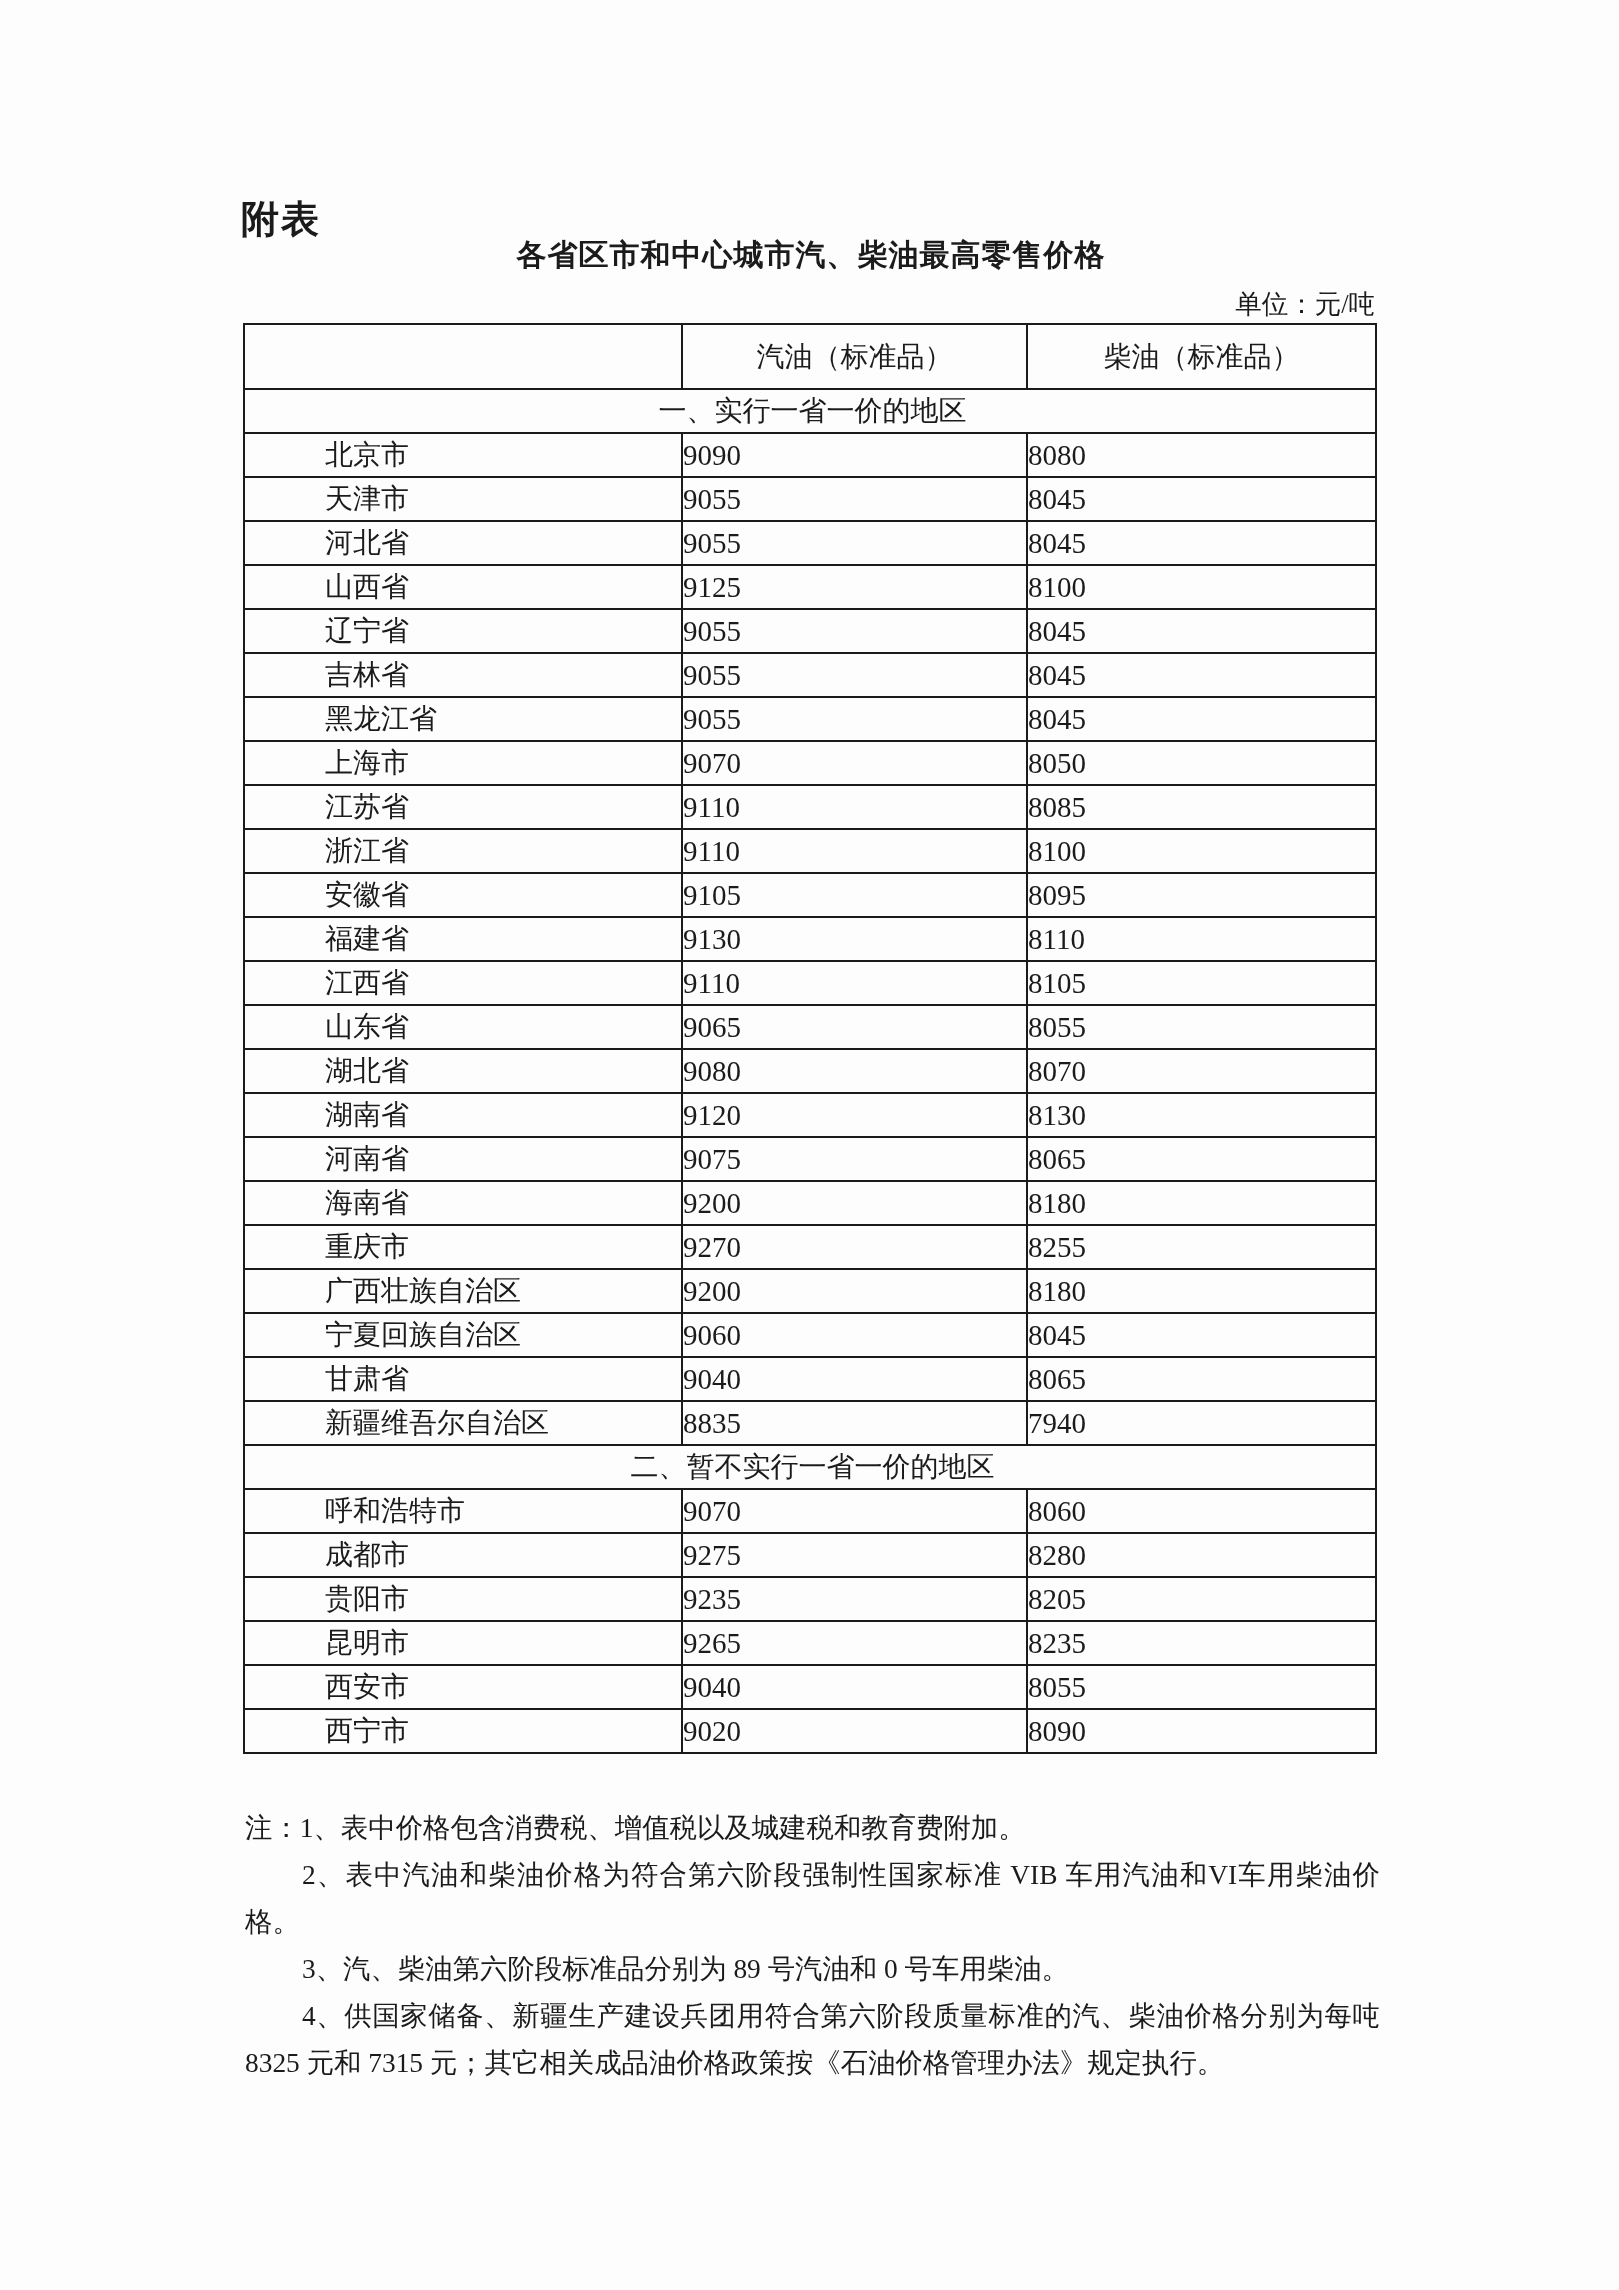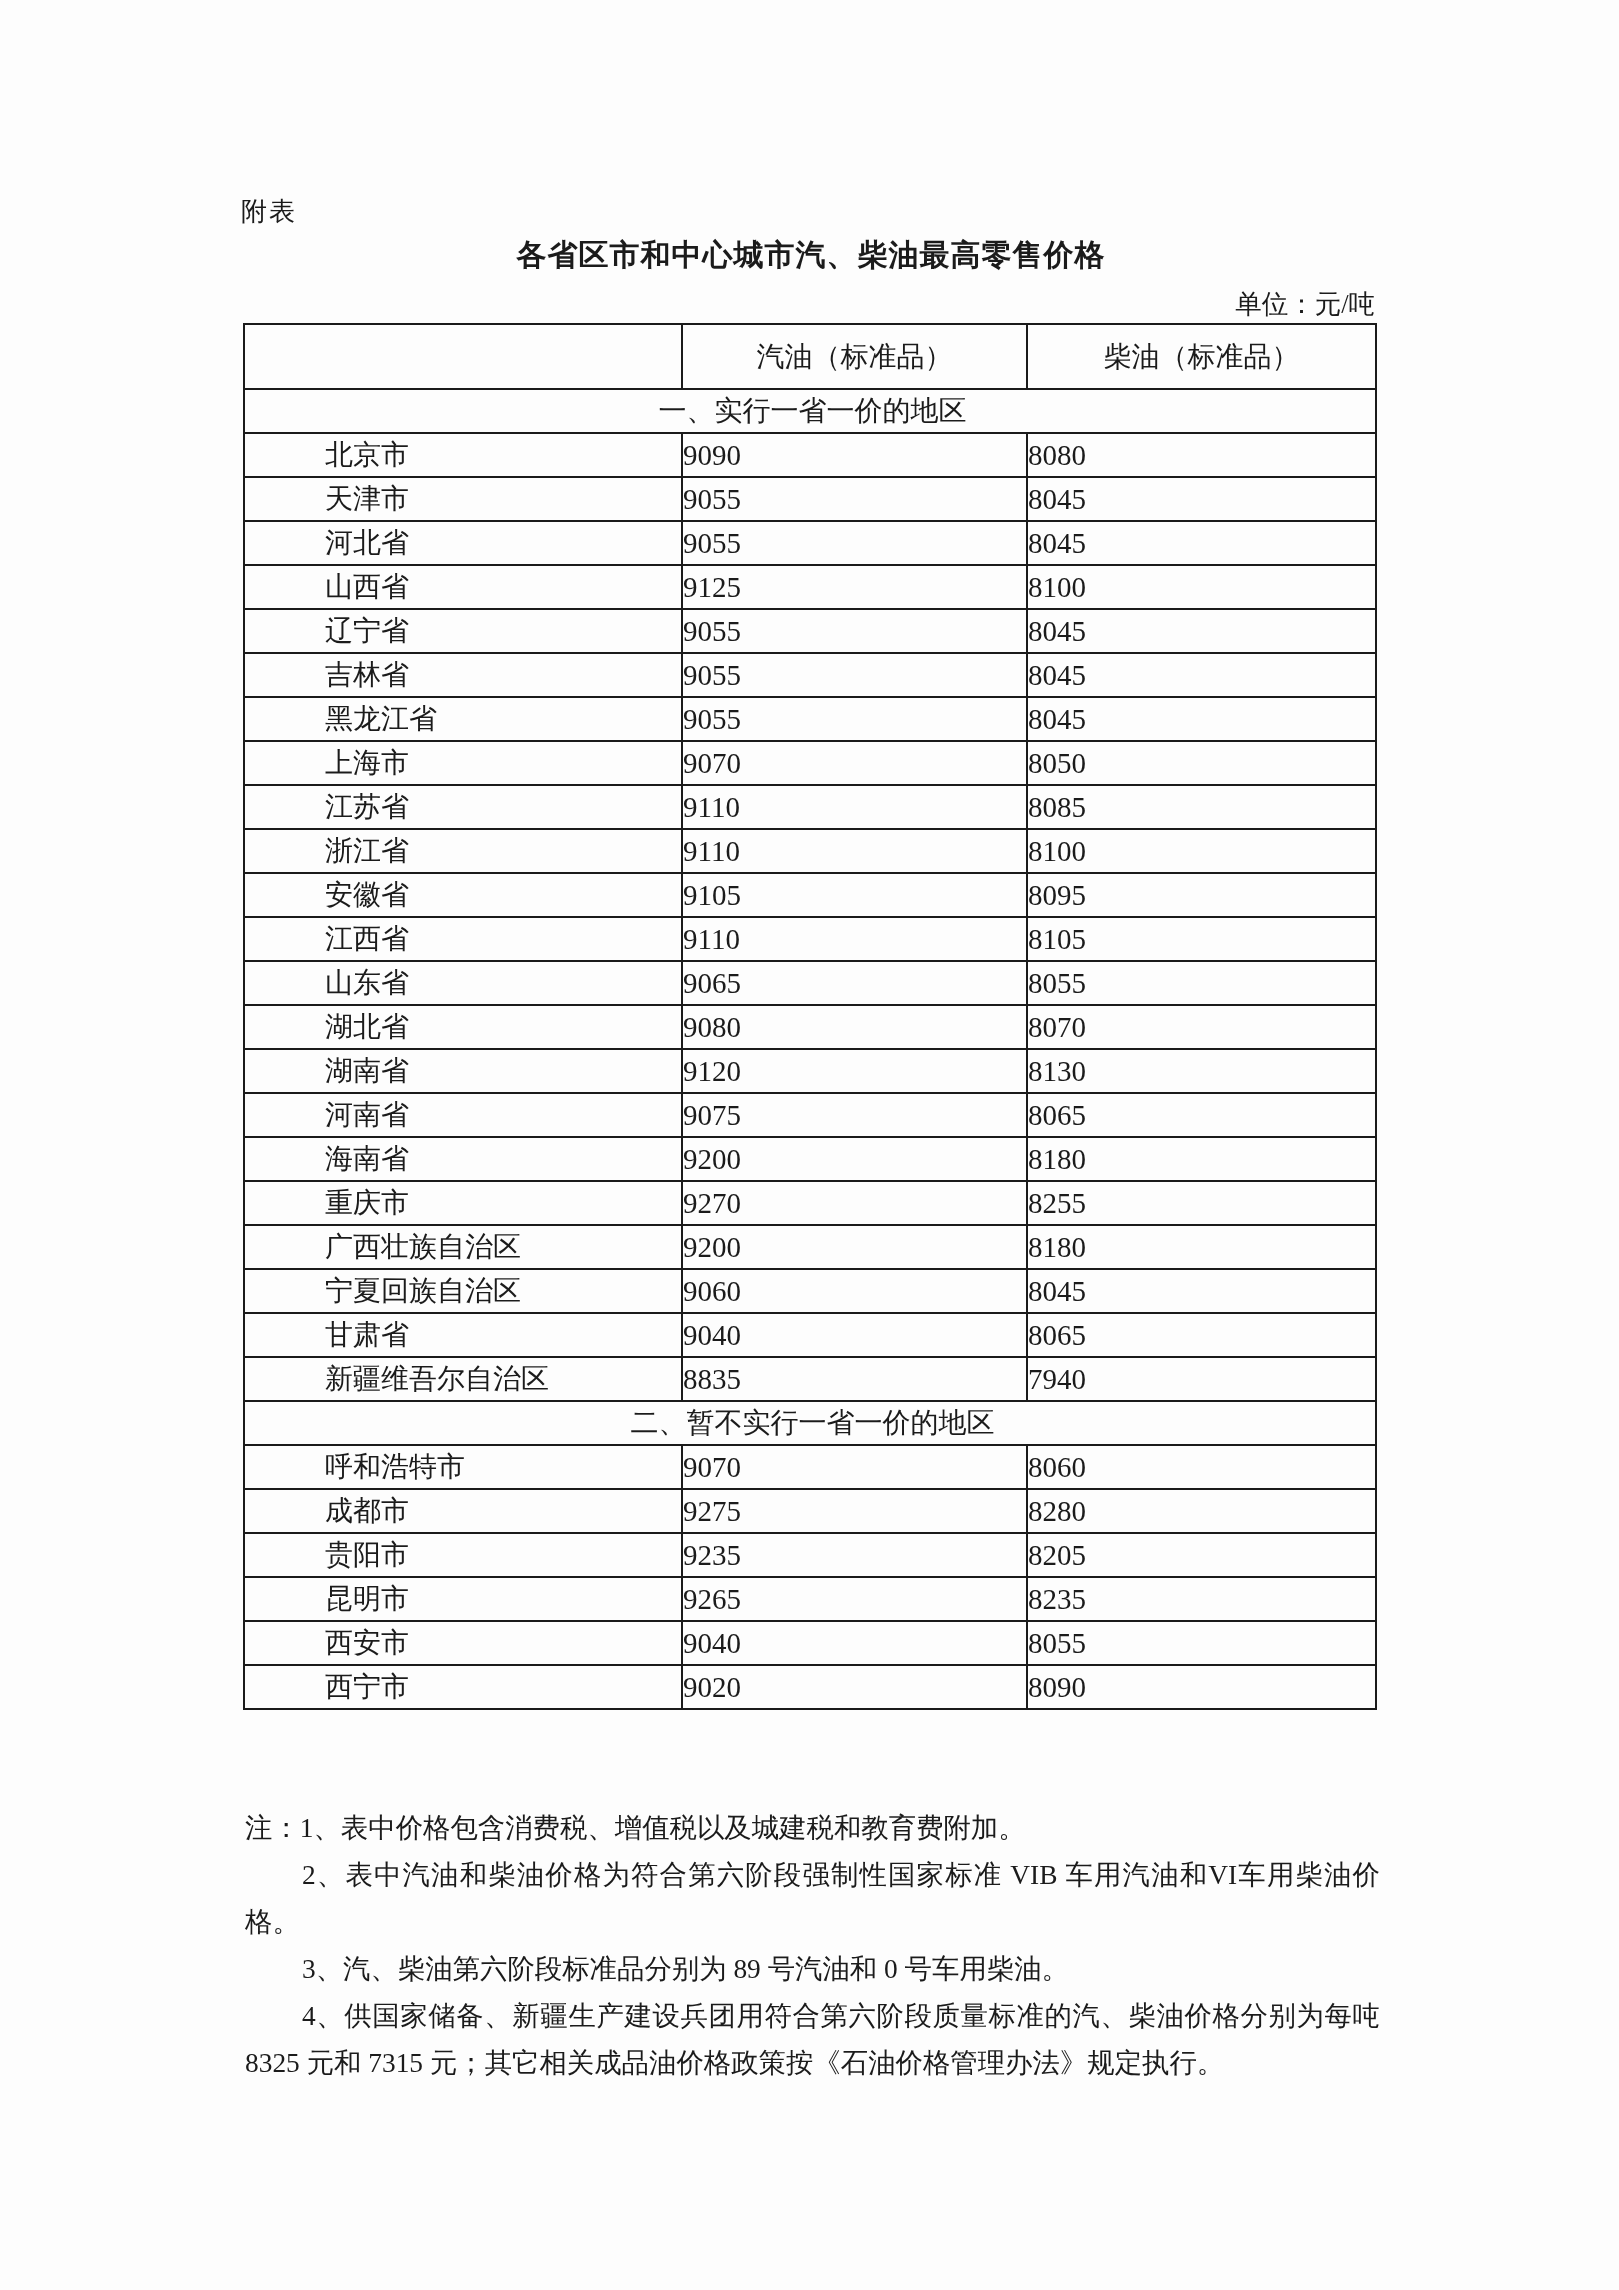--- a/index.html
+++ b/index.html
@@ -7,21 +7,21 @@
   body {
     width: 1619px; height: 2291px;
     position: relative;
     font-family: "Liberation Serif", "DejaVu Serif", serif;
     color: #1b1b1b;
     background: #fdfdfd;
   }
   .page { position: absolute; inset: 0; }
   .appendix {
     position: absolute; left: 241px; top: 194px;
-    font-size: 26px; letter-spacing: 2px;
+    font-size: 38px; letter-spacing: 2px; font-weight: bold;
   }
   .doc-title {
     position: absolute; left: 245px; top: 235px; width: 1132px;
     text-align: center; font-size: 30px; font-weight: bold; letter-spacing: 1px;
   }
   .unit {
     position: absolute; left: 245px; top: 286px; width: 1130px;
     text-align: right; font-size: 26.5px;
   }
   table.price-table {
@@ -124,20 +124,25 @@
           <td class="region-cell">浙江省</td>
           <td class="num-cell">9110</td>
           <td class="num-cell">8100</td>
         </tr>
         <tr>
           <td class="region-cell">安徽省</td>
           <td class="num-cell">9105</td>
           <td class="num-cell">8095</td>
         </tr>
         <tr>
+          <td class="region-cell">福建省</td>
+          <td class="num-cell">9130</td>
+          <td class="num-cell">8110</td>
+        </tr>
+        <tr>
           <td class="region-cell">江西省</td>
           <td class="num-cell">9110</td>
           <td class="num-cell">8105</td>
         </tr>
         <tr>
           <td class="region-cell">山东省</td>
           <td class="num-cell">9065</td>
           <td class="num-cell">8055</td>
         </tr>
         <tr>

